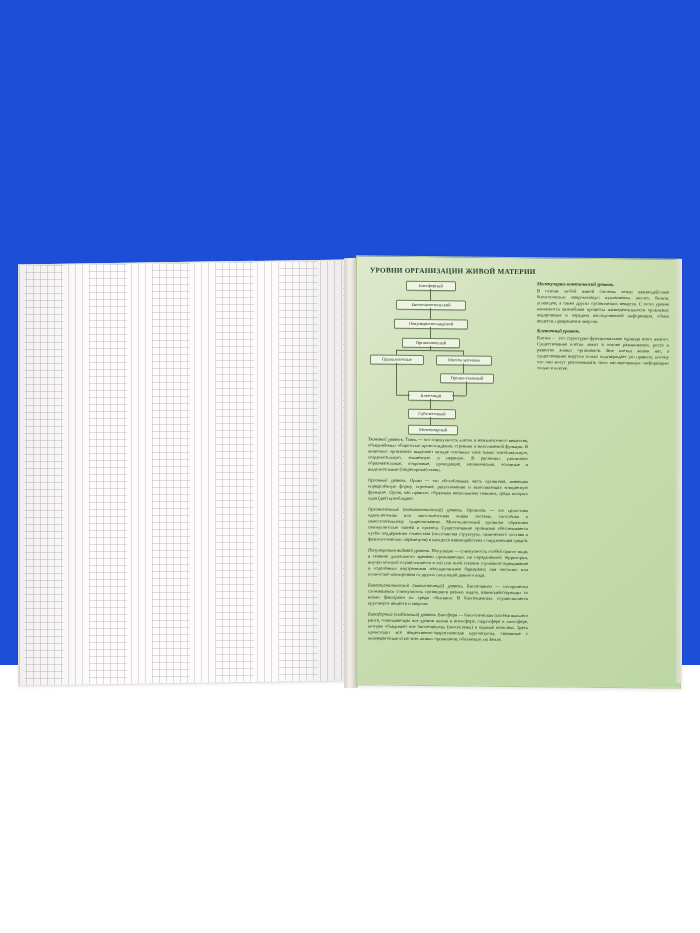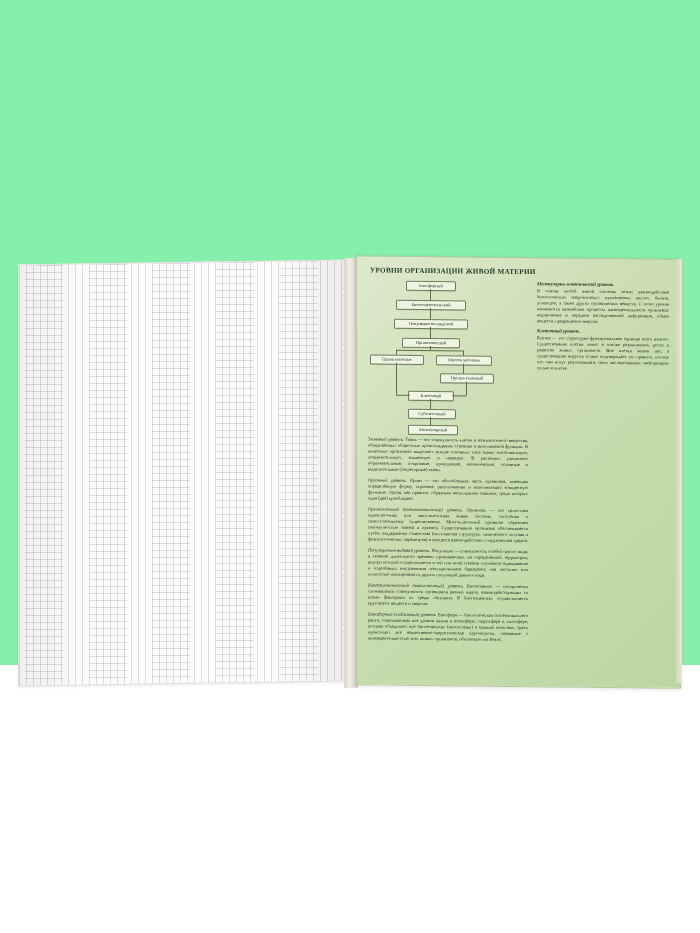--- a/index.html
+++ b/index.html
@@ -5,21 +5,21 @@
   html,body{margin:0;padding:0;}
   body{
     width:700px;height:933px;
     background:#ffffff;
     font-family:"Liberation Serif", serif;
     overflow:hidden;
   }
   .page{
     position:relative;
     width:700px;height:665px;
-    background:#86efac;
+    background:#1d4ed8;
   }
 
   
   .left-page{
     position:absolute;
     left:18px;top:262px;
     width:330px;height:420px;
     background:#fdfcfb;
     border:1px solid #e3dfda;
     box-shadow:0 1px 3px rgba(0,0,0,.09);

